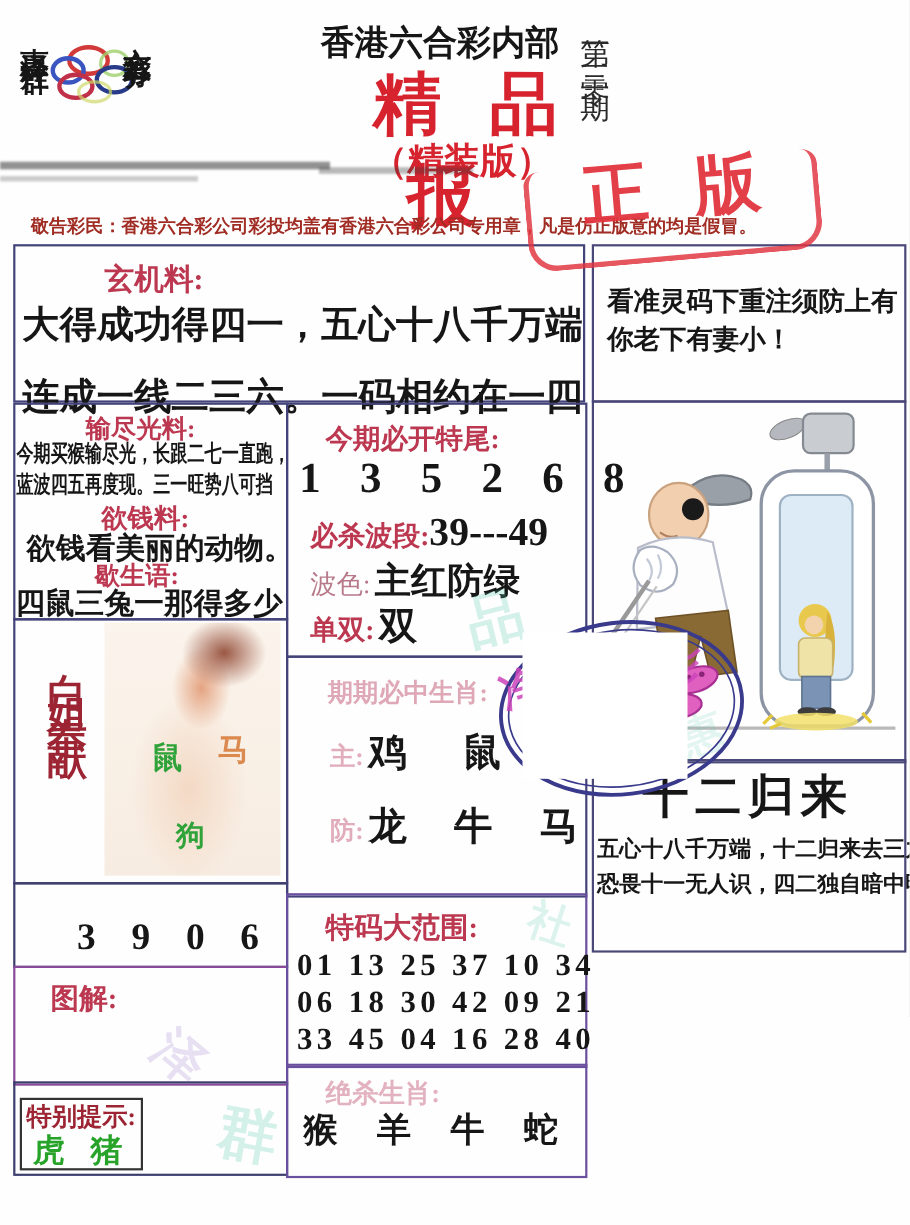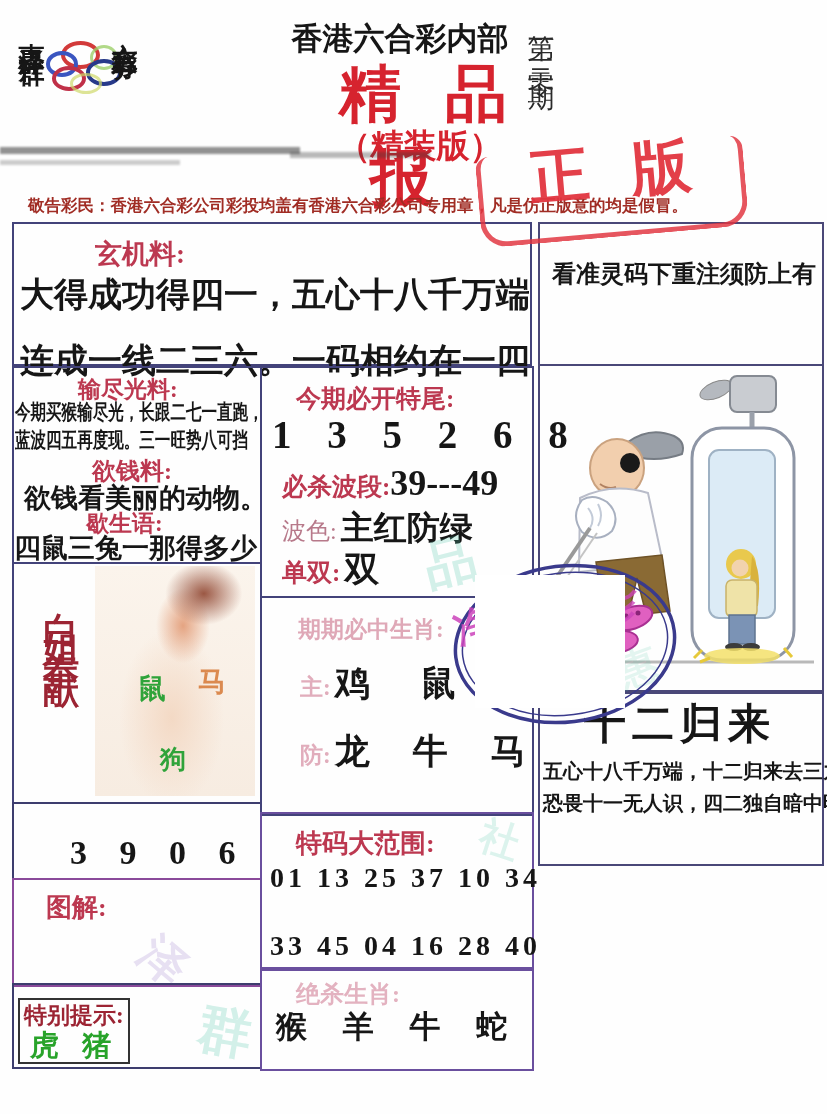--- a/index.html
+++ b/index.html
@@ -113,28 +113,30 @@
     <span class="blk" style="font-size:35px;letter-spacing:8px;">鸡　鼠</span>
   </div>
   <div class="abs nowrap" style="left:300px;top:728px;">
     <span class="lbl-pink" style="font-size:23px;opacity:.75;">防:</span>
     <span class="blk" style="font-size:35px;letter-spacing:4px;">龙　牛　马</span>
   </div>
 
   <div class="bx" style="left:260px;top:812px;width:270px;height:155px;border-color:#6a4f9e;"></div>
   <div class="abs lbl" style="left:296px;top:826px;font-size:26px;">特码大范围:</div>
   <div class="abs blk nowrap" style="left:270px;top:862px;font-size:28px;letter-spacing:4px;">01 13 25 37 10 34</div>
+  <div class="abs blk nowrap" style="left:270px;top:896px;font-size:28px;letter-spacing:4px;">06 18 30 42 09 21</div>
   <div class="abs blk nowrap" style="left:270px;top:930px;font-size:28px;letter-spacing:4px;">33 45 04 16 28 40</div>
 
   <div class="bx" style="left:260px;top:967px;width:270px;height:100px;border-color:#6a4f9e;"></div>
   <div class="abs lbl-pink nowrap" style="left:296px;top:978px;font-size:24px;opacity:.7;">绝杀生肖:</div>
   <div class="abs blk nowrap" style="left:276px;top:1006px;font-size:31px;letter-spacing:14px;">猴 羊 牛 蛇</div>
 
   <div class="bx" style="left:538px;top:222px;width:282px;height:140px;border-color:#4a4878;"></div>
   <div class="abs blk nowrap" style="left:552px;top:258px;font-size:24px;">看准灵码下重注须防上有</div>
+  <div class="abs blk nowrap" style="left:552px;top:292px;font-size:24px;">你老下有妻小！</div>
 
   <div class="bx" style="left:538px;top:364px;width:282px;height:326px;border-color:#4a4878;"></div>
   <svg class="abs" style="left:540px;top:366px;" width="278" height="322" viewBox="0 0 278 322">
 
     <line x1="4" y1="296" x2="274" y2="296" stroke="#b9b9b9" stroke-width="3"></line>
 
     <ellipse cx="176" cy="24" rx="17" ry="8" fill="#b5b9bf" stroke="#888" transform="rotate(-22 176 24)"></ellipse>
     <rect x="190" y="10" width="46" height="36" rx="7" fill="#c9ccd1" stroke="#858a92" stroke-width="2"></rect>
     <line x1="212" y1="46" x2="212" y2="66" stroke="#9aa0aa" stroke-width="5"></line>
 

